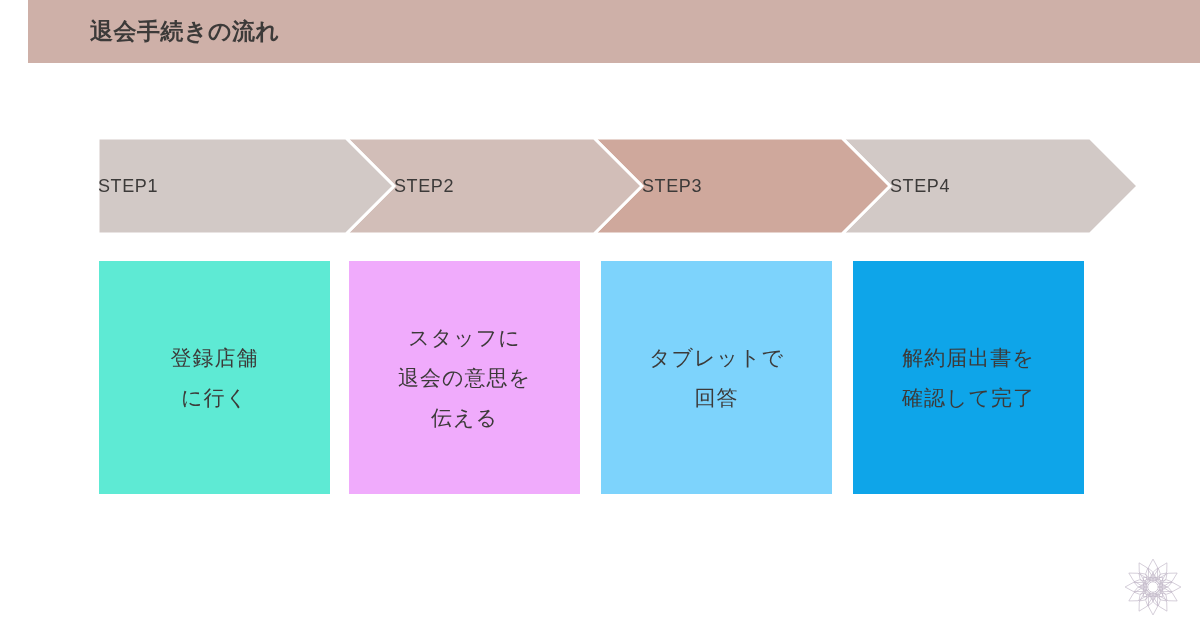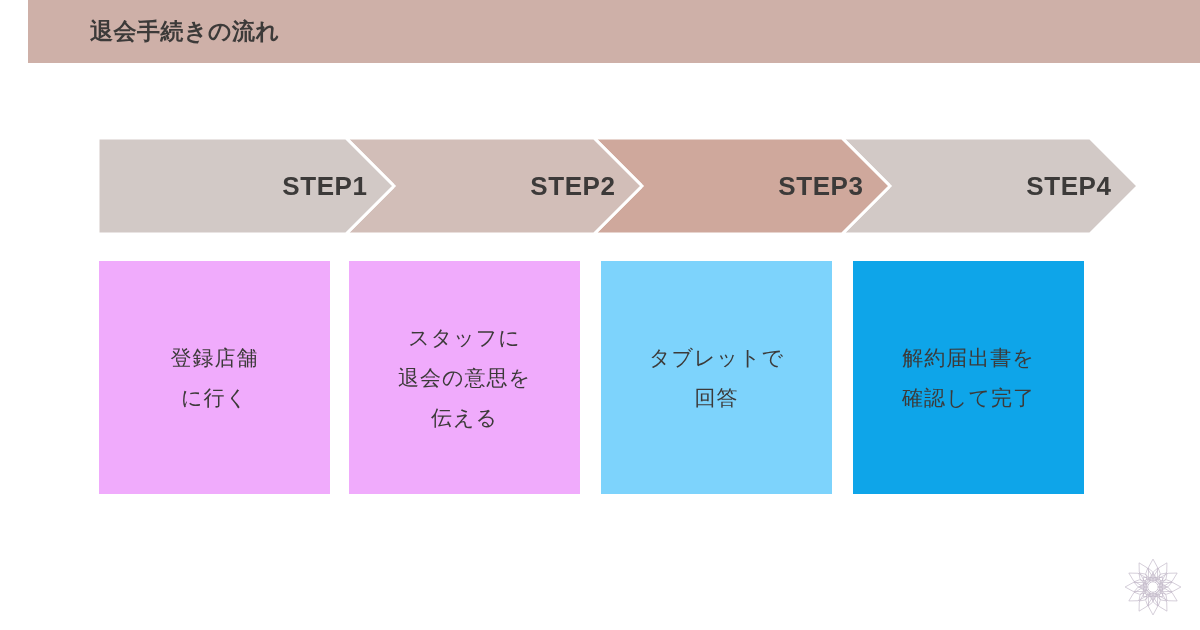--- a/index.html
+++ b/index.html
@@ -52,26 +52,26 @@
   }
   .step-arrow .arrow-shape {
     position: absolute;
     inset: 0;
   }
   .step-arrow .arrow-label {
     position: absolute;
     top: 0;
     height: 96px;
     line-height: 96px;
-    font-size: 26px;
-    font-weight: bold;
+    font-size: 18px;
+    font-weight: normal;
     color: #3c3a39;
     letter-spacing: 0.6px;
     white-space: nowrap;
-    text-align: right;
+    text-align: left;
   }
 
   
   #boxes-row {
     position: absolute;
     left: 0;
     top: 261px;
     width: 1200px;
     height: 234px;
   }
@@ -132,21 +132,21 @@
     </div>
     <div class="step-arrow" style="left: 842px; width: 296px; z-index: 7;">
       <svg class="arrow-shape" width="296" height="96" viewBox="0 0 296 96">
         <polygon points="0,0 248,0 296,48 248,96 0,96 48,48" fill="#d2c9c6" stroke="#ffffff" stroke-width="3" stroke-linejoin="miter"></polygon>
       </svg>
       <div class="arrow-label" style="left: 48px; width: 221.6px;">STEP4</div>
     </div>
   </div>
 
 <div id="boxes-row">
-    <div class="desc-box" style="left: 99px; background: #f0abfc;">
+    <div class="desc-box" style="left: 99px; background: #5eead4;">
       <div class="desc-line">登録店舗</div>
       <div class="desc-line">に行く</div>
     </div>
     <div class="desc-box" style="left: 349px; background: #f0abfc;">
       <div class="desc-line">スタッフに</div>
       <div class="desc-line">退会の意思を</div>
       <div class="desc-line">伝える</div>
     </div>
     <div class="desc-box" style="left: 601px; background: #7dd3fc;">
       <div class="desc-line">タブレットで</div>

